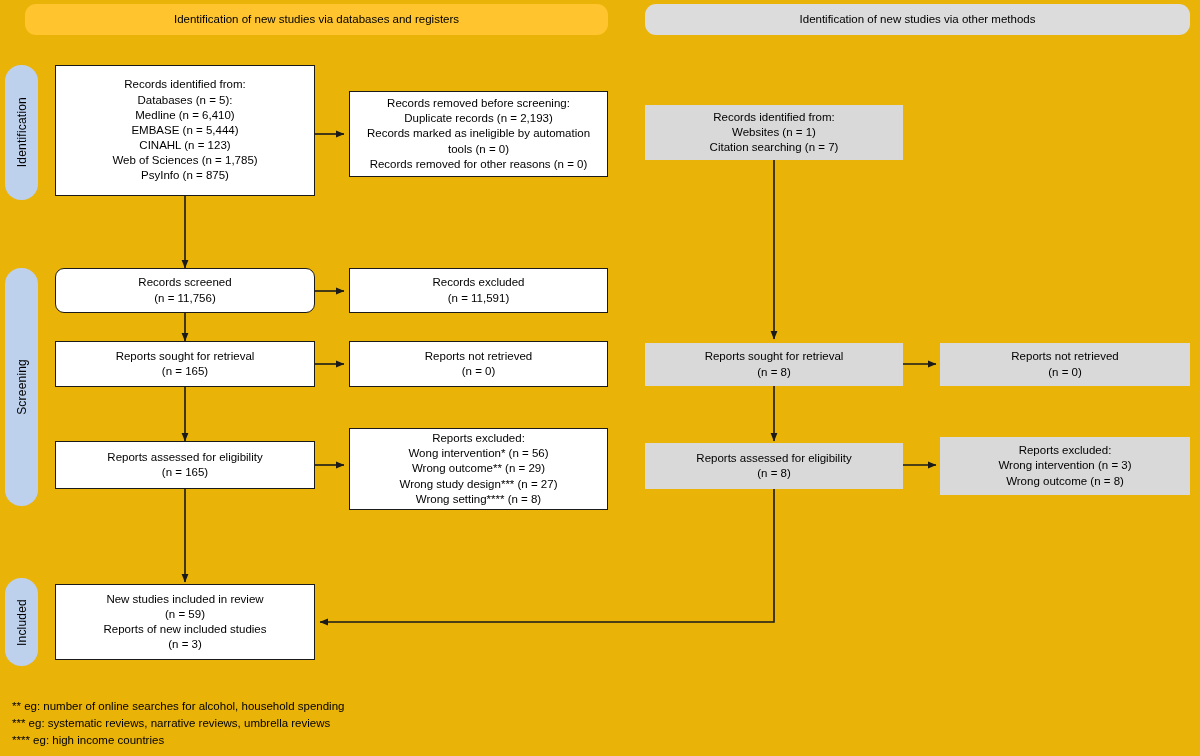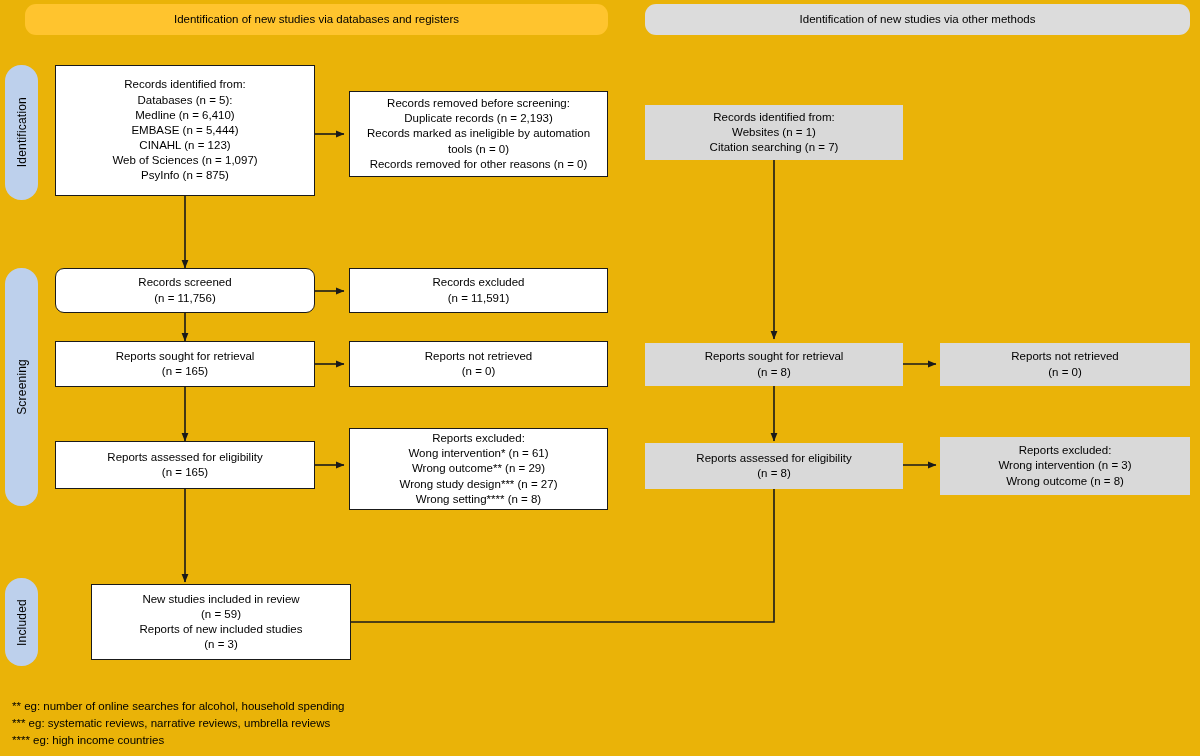--- a/index.html
+++ b/index.html
@@ -153,21 +153,21 @@
   <div class="stage-pill pill-included">
     <span>Included</span>
   </div>
 
   <div class="node node-white" style="left:55px; top:65px; width:260px; height:131px;">
     <span class="ln">Records identified from:</span>
     <span class="ln">Databases (n = 5):</span>
     <span class="ln">Medline (n = 6,410)</span>
     <span class="ln">EMBASE (n = 5,444)</span>
     <span class="ln">CINAHL (n = 123)</span>
-    <span class="ln">Web of Sciences (n = 1,097)</span>
+    <span class="ln">Web of Sciences (n = 1,785)</span>
     <span class="ln">PsyInfo (n = 875)</span>
   </div>
 
   <div class="node node-white" style="left:349px; top:91px; width:259px; height:86px;">
     <span class="ln">Records removed before screening:</span>
     <span class="ln">Duplicate records (n = 2,193)</span>
     <span class="ln wrap">Records marked as ineligible by automation tools (n = 0)</span>
     <span class="ln">Records removed for other reasons (n = 0)</span>
   </div>
 
@@ -191,27 +191,27 @@
     <span class="ln">(n = 0)</span>
   </div>
 
   <div class="node node-white" style="left:55px; top:441px; width:260px; height:48px;">
     <span class="ln">Reports assessed for eligibility</span>
     <span class="ln">(n = 165)</span>
   </div>
 
   <div class="node node-white" style="left:349px; top:428px; width:259px; height:82px;">
     <span class="ln">Reports excluded:</span>
-    <span class="ln">Wong intervention* (n = 61)</span>
+    <span class="ln">Wong intervention* (n = 56)</span>
     <span class="ln">Wrong outcome** (n = 29)</span>
     <span class="ln">Wrong study design*** (n = 27)</span>
     <span class="ln">Wrong setting**** (n = 8)</span>
   </div>
 
-  <div class="node node-white" style="left:55px; top:584px; width:260px; height:76px;margin-left:36px;">
+  <div class="node node-white" style="left:55px; top:584px; width:260px; height:76px;">
     <span class="ln">New studies included in review</span>
     <span class="ln">(n = 59)</span>
     <span class="ln">Reports of new included studies</span>
     <span class="ln">(n = 3)</span>
   </div>
 
   <div class="node node-grey" style="left:645px; top:105px; width:258px; height:55px;">
     <span class="ln">Records identified from:</span>
     <span class="ln">Websites (n = 1)</span>
     <span class="ln">Citation searching (n = 7)</span>

